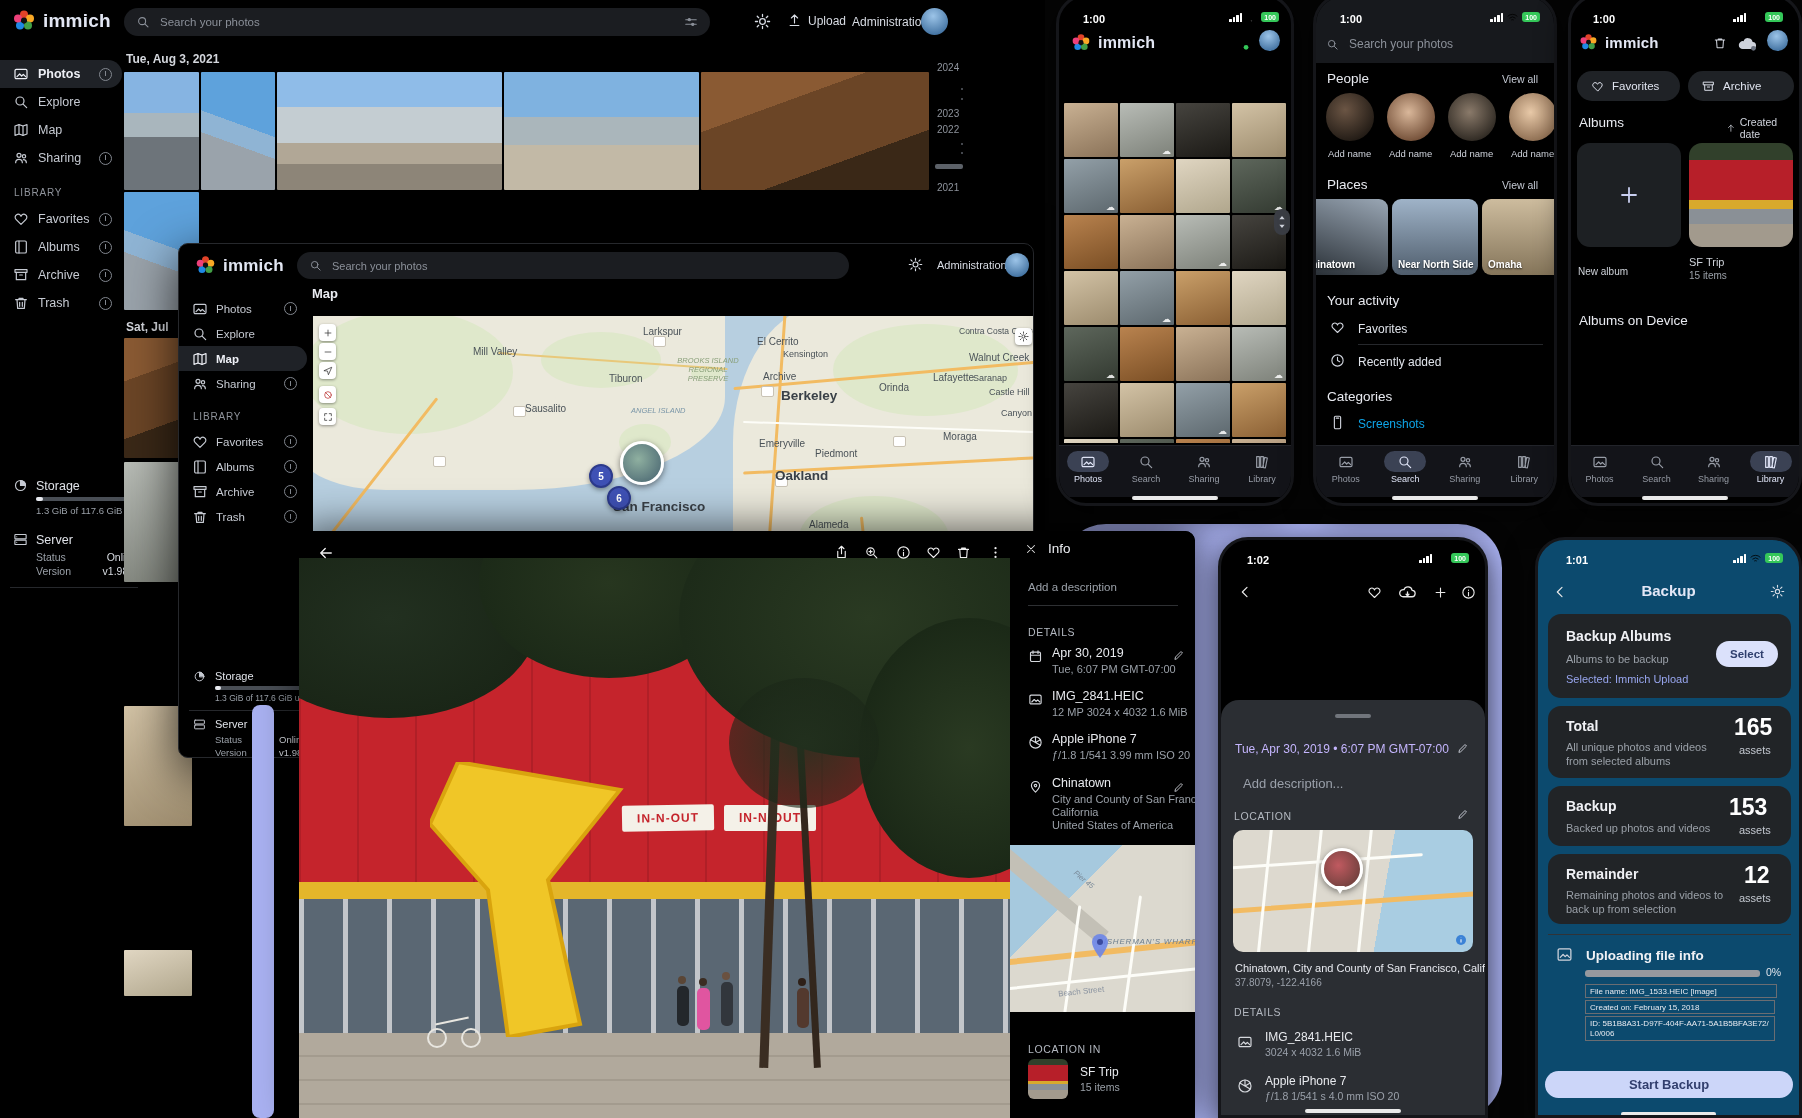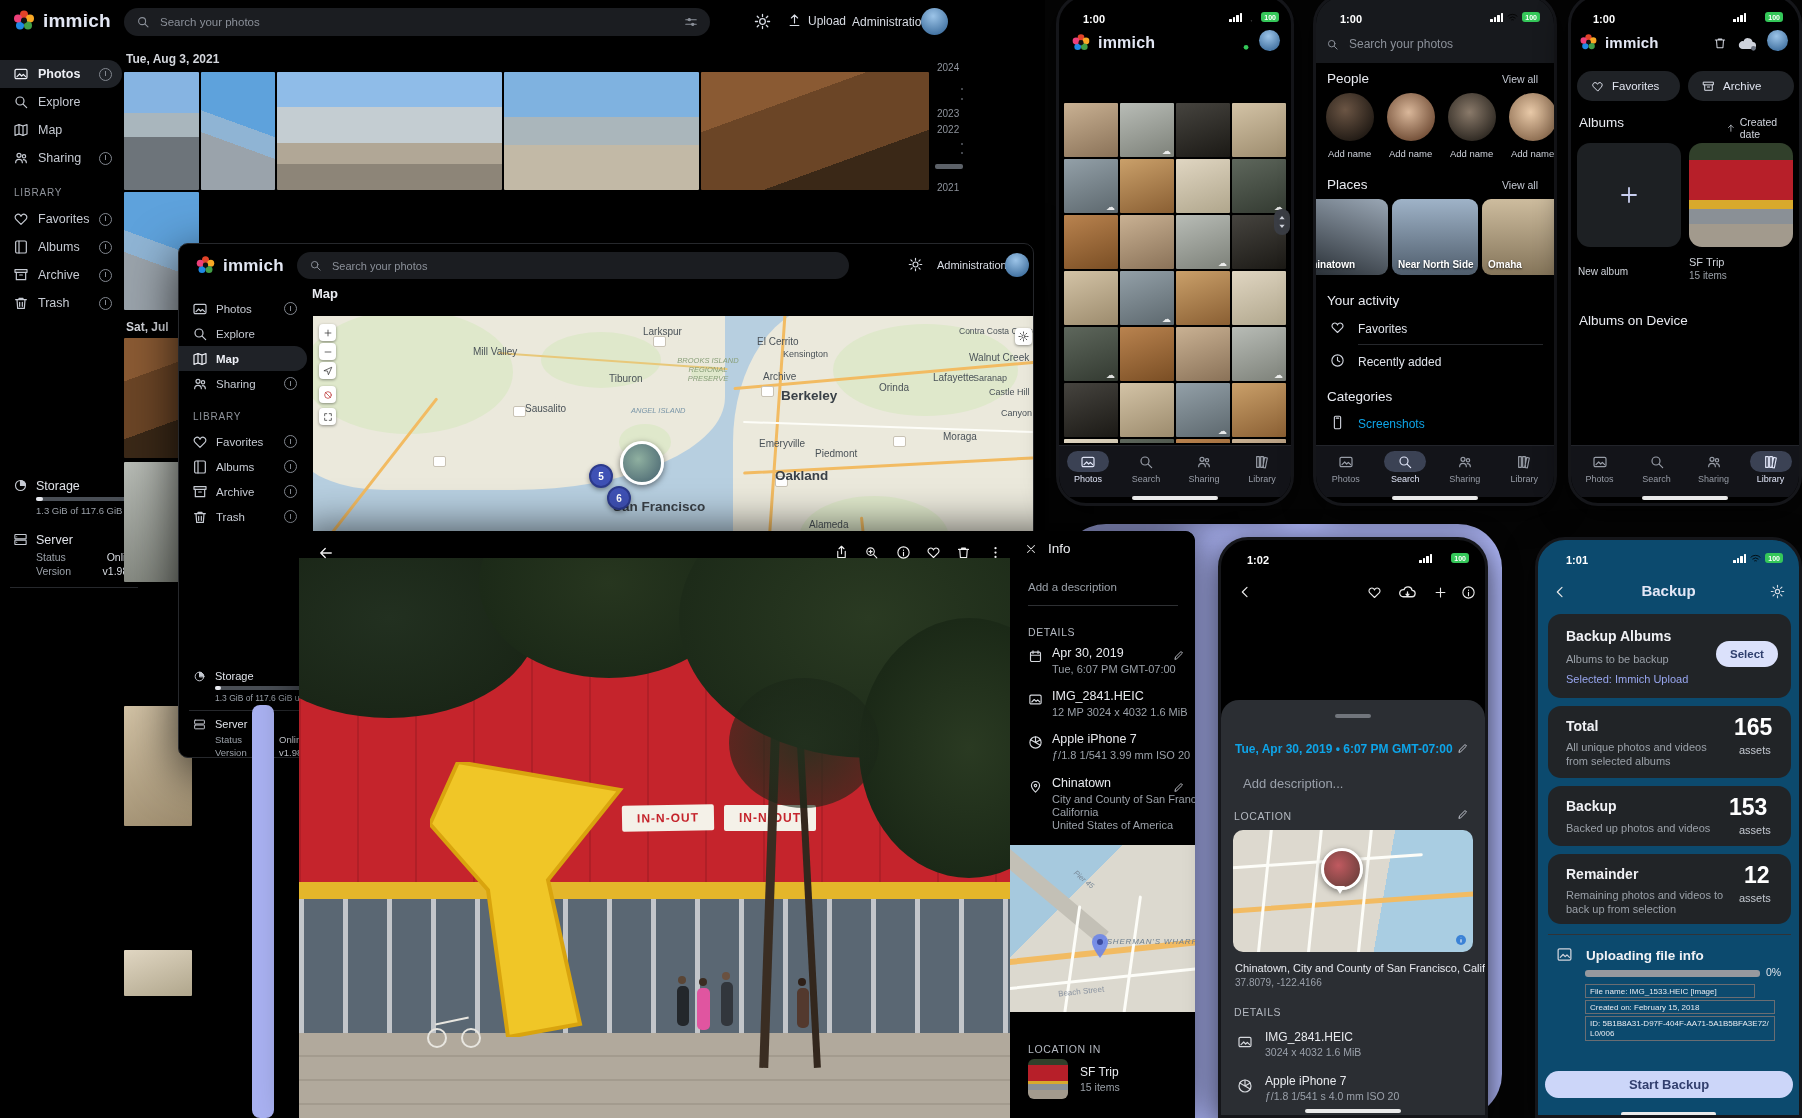--- a/index.html
+++ b/index.html
@@ -935,21 +935,21 @@
     <svg class="i ab" style="left:212px;top:45px;color:#e8e8e8" width="15" height="15" viewBox="0 0 24 24">
         <path d="M12 5v14M5 12h14"></path>
       </svg>
     <svg class="i ab" style="left:240px;top:45px;color:#e8e8e8" width="15" height="15" viewBox="0 0 24 24">
         <circle cx="12" cy="12" r="9"></circle>
         <path d="M12 8v.5M12 11.5V17"></path>
       </svg>
 
     <div class="ab" style="left:0;top:160px;width:264px;height:421px;background:#2b2e33;border-radius:18px 18px 0 0">
       <div class="ab" style="left:114px;top:14px;width:36px;height:4px;border-radius:2px;background:#71757c"></div>
-      <span class="t" style="left:14px;top:42px;color:#0ea5e9;font-size:12px;font-weight:bold">Tue, Apr 30, 2019 • 6:07 PM GMT-07:00</span>
+      <span class="t" style="left:14px;top:42px;color:#c4b5fd;font-size:12px;font-weight:normal">Tue, Apr 30, 2019 • 6:07 PM GMT-07:00</span>
       <svg class="i ab" style="left:236px;top:42px;color:#cfd3dc" width="12" height="12" viewBox="0 0 24 24">
           <path d="M4 20l1-4L16 5l3 3L8 19z"></path>
         </svg>
       <span class="t" style="left:22px;top:76px;color:#9aa0aa;font-size:13px">Add description...</span>
       <span class="t heading-s" style="left:13px;top:110px">LOCATION</span>
       <svg class="i ab" style="left:236px;top:108px;color:#cfd3dc" width="12" height="12" viewBox="0 0 24 24">
           <path d="M4 20l1-4L16 5l3 3L8 19z"></path>
         </svg>
       <div class="ab" style="left:12px;top:130px;width:240px;height:122px;border-radius:10px;overflow:hidden;background:linear-gradient(100deg,#ddd9cf 0 62%,#a9cde2 62% 100%)">
         <div class="road" style="left:-10px;top:70px;width:260px;height:5px;transform:rotate(-4deg)"></div>
@@ -1033,21 +1033,21 @@
     <span class="bc-unit" style="left:201px;top:352px">assets</span>
 
     <div class="ab" style="left:10px;top:394px;width:243px;height:1px;background:#303337"></div>
     <svg class="i ab" style="left:18px;top:406px;color:#cfd3dc" width="17" height="17" viewBox="0 0 24 24">
         <rect x="3" y="4" width="18" height="16" rx="2"></rect>
         <path d="M6 16l4-4 3 3 2.5-2.5L19 16"></path>
       </svg>
     <span class="t" style="left:48px;top:408px;color:#f0f1f5;font-size:13.5px;font-weight:bold">Uploading file info</span>
     <div class="ab" style="left:47px;top:430px;width:175px;height:7px;border-radius:3px;background:#97999e"></div>
     <span class="t" style="left:228px;top:426px;color:#dfe3ea;font-size:10.5px">0%</span>
-    <div class="filerow" style="left:47px;top:444px;width:170px;height:14px"><span>File name: IMG_1533.HEIC [image]</span></div>
+    <div class="filerow" style="left:47px;top:444px;width:192px;height:14px"><span>File name: IMG_1533.HEIC [image]</span></div>
     <div class="filerow" style="left:47px;top:460px;width:190px;height:14px"><span>Created on: February 15, 2018</span></div>
     <div class="filerow" style="left:47px;top:476px;width:190px;height:25px;white-space:normal"><span>ID: 5B1B8A31-D97F-404F-AA71-5A1B5BFA3E72/</span><br><span>L0/006</span></div>
     <div class="ab" style="left:7px;top:531px;width:248px;height:27px;border-radius:14px;background:#ccd6f9;display:flex;align-items:center;justify-content:center;color:#323f6e;font-size:13px;font-weight:bold">
         <span>Start Backup</span>
       </div>
     <div class="homebar" style="left:83px;top:572px;width:95px"></div>
   </div>
 
 </div>
 

